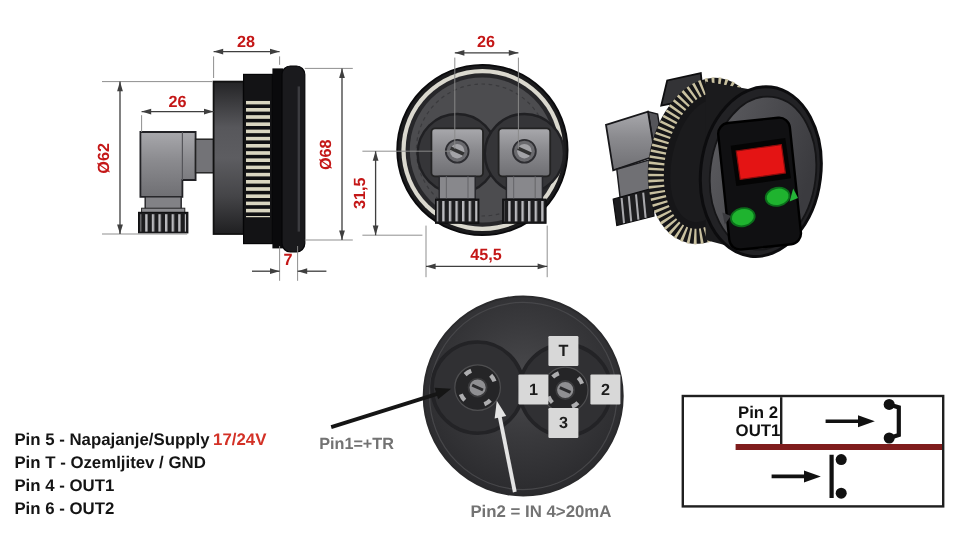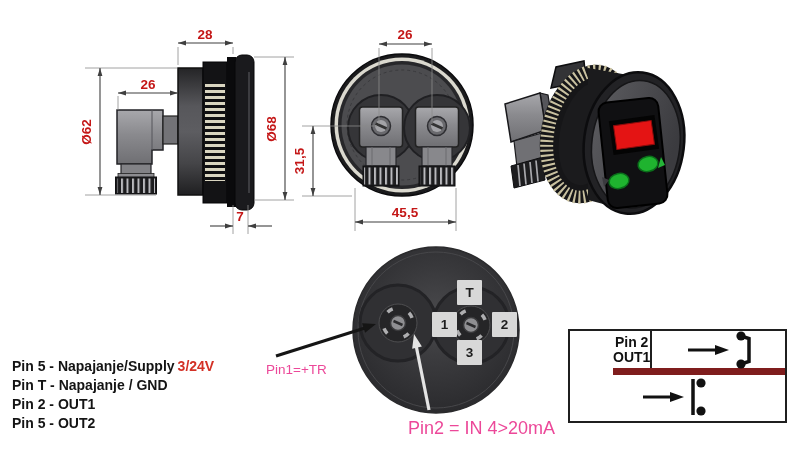--- a/index.html
+++ b/index.html
@@ -11,29 +11,29 @@
   
   text.dim { fill:#c41717; font-weight:bold; font-size:13.5px; font-family:"Liberation Sans",sans-serif; }
   text.pinlab { fill:#1d1d1d; font-weight:bold; font-size:13.5px; font-family:"Liberation Sans",sans-serif; }
 
   
   .pin-list { position:absolute; left:12px; top:357px; font-size:14px; font-weight:bold;
               color:#141414; line-height:19px; white-space:nowrap; }
   .pin-list .red { color:#d33126; margin-left:3px; }
 
   
-  .callout { position:absolute; font-weight:normal; color:#ec4899; white-space:nowrap; }
+  .callout { position:absolute; font-weight:bold; color:#737373; white-space:nowrap; }
   .c1 { left:266px; top:362px; font-size:13.5px; }
-  .c2 { left:408px; top:418px; font-size:18px; }
+  .c2 { left:392px; top:418px; font-size:14px; }
 
   
   .out-table { position:absolute; left:568px; top:329px; width:219px; height:94px;
                border:2px solid #1f1f1f; background:#fff; }
   .ot-row { display:flex; height:44px; }
-  .ot-row.first { border-bottom:7px solid #7f1d1d;margin-left:43px; }
+  .ot-row.first { border-bottom:5px solid #7f1d1d;margin-left:43px; }
   .ot-pin { width:74px; border-right:2px solid #1f1f1f; display:flex; flex-direction:column;
             align-items:center; justify-content:center; font-size:14px; font-weight:bold;
             line-height:15px; color:#111; }
   .ot-sym { flex:1; display:flex; align-items:center; justify-content:center; }
 </style>
 </head>
 <body>
 
 <div class="canvas">
 
@@ -254,24 +254,24 @@
         <polygon points="376,324 365.1,332.7 362.1,323.2" fill="#151515"></polygon>
       </g>
       <g>
         <line x1="429" y1="410" x2="416" y2="345" stroke="#e4e4e4" stroke-width="3.2"></line>
         <polygon points="414,334 421.9,346.6 412.2,348.7" fill="#e4e4e4"></polygon>
       </g>
     </g>
   </svg>
 
   <div class="pin-list">
-    <div><span>Pin 5 - Napajanje/Supply</span><span class="red">3/24V</span></div>
-    <div>Pin T - Napajanje / GND</div>
-    <div>Pin 2 - OUT1</div>
-    <div>Pin 5 - OUT2</div>
+    <div><span>Pin 5 - Napajanje/Supply</span><span class="red">17/24V</span></div>
+    <div>Pin T - Ozemljitev / GND</div>
+    <div>Pin 4 - OUT1</div>
+    <div>Pin 6 - OUT2</div>
   </div>
 
   <div class="callout c1">Pin1=+TR</div>
   <div class="callout c2">Pin2 = IN 4&gt;20mA</div>
 
   <div class="out-table">
     <div class="ot-row first">
       <div class="ot-pin">
         <span>Pin 2</span>
         <span>OUT1</span>

